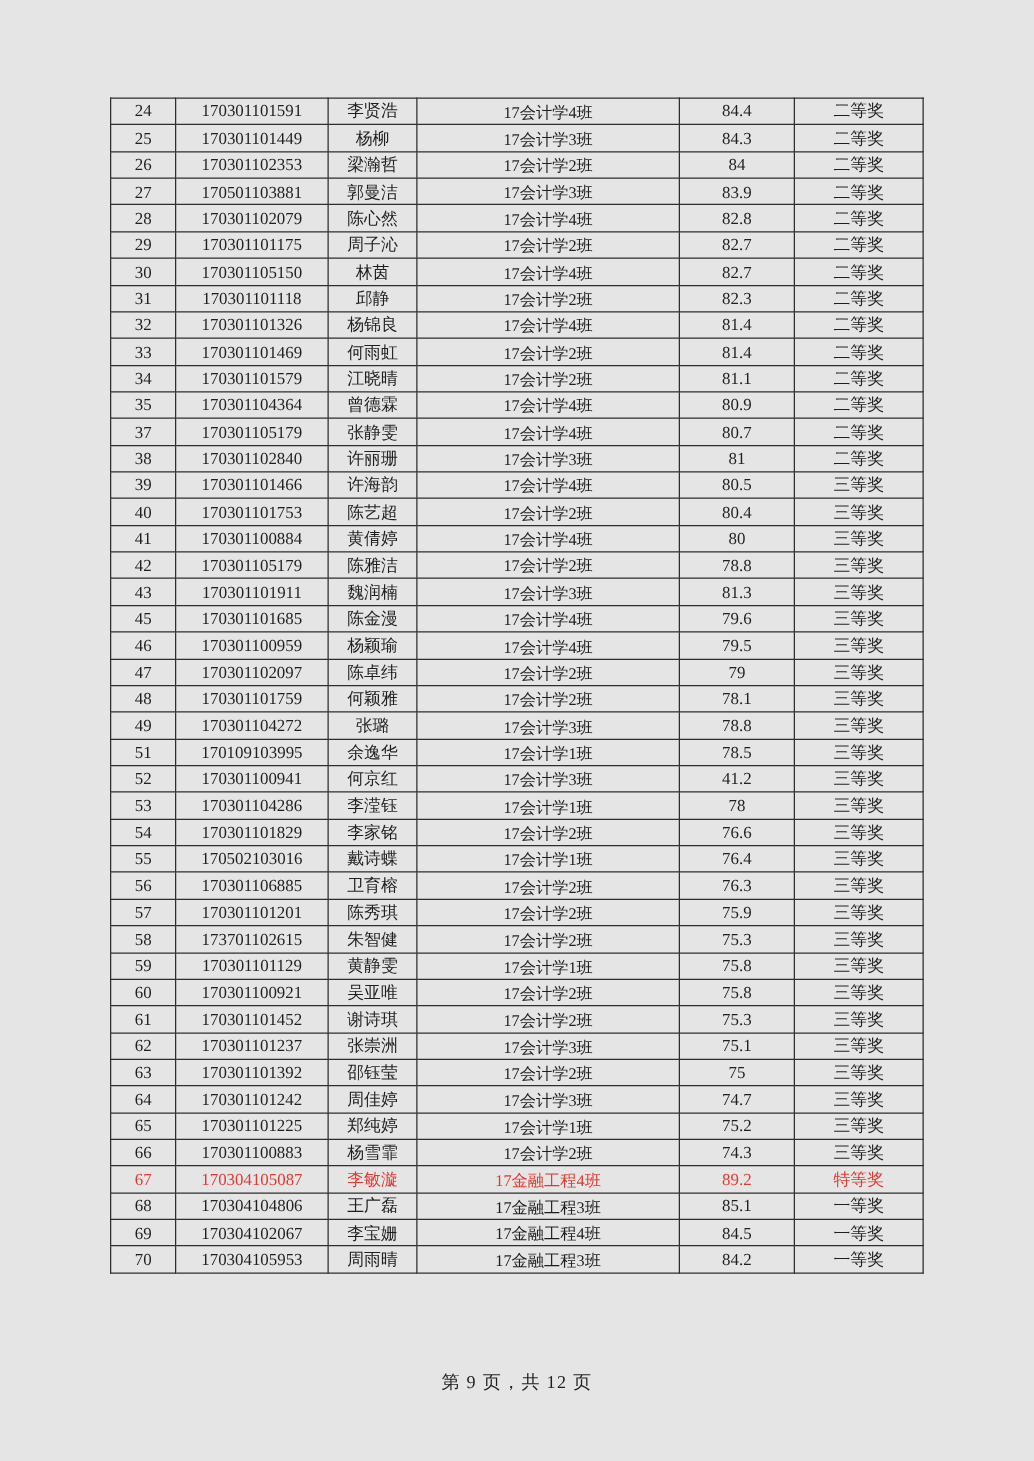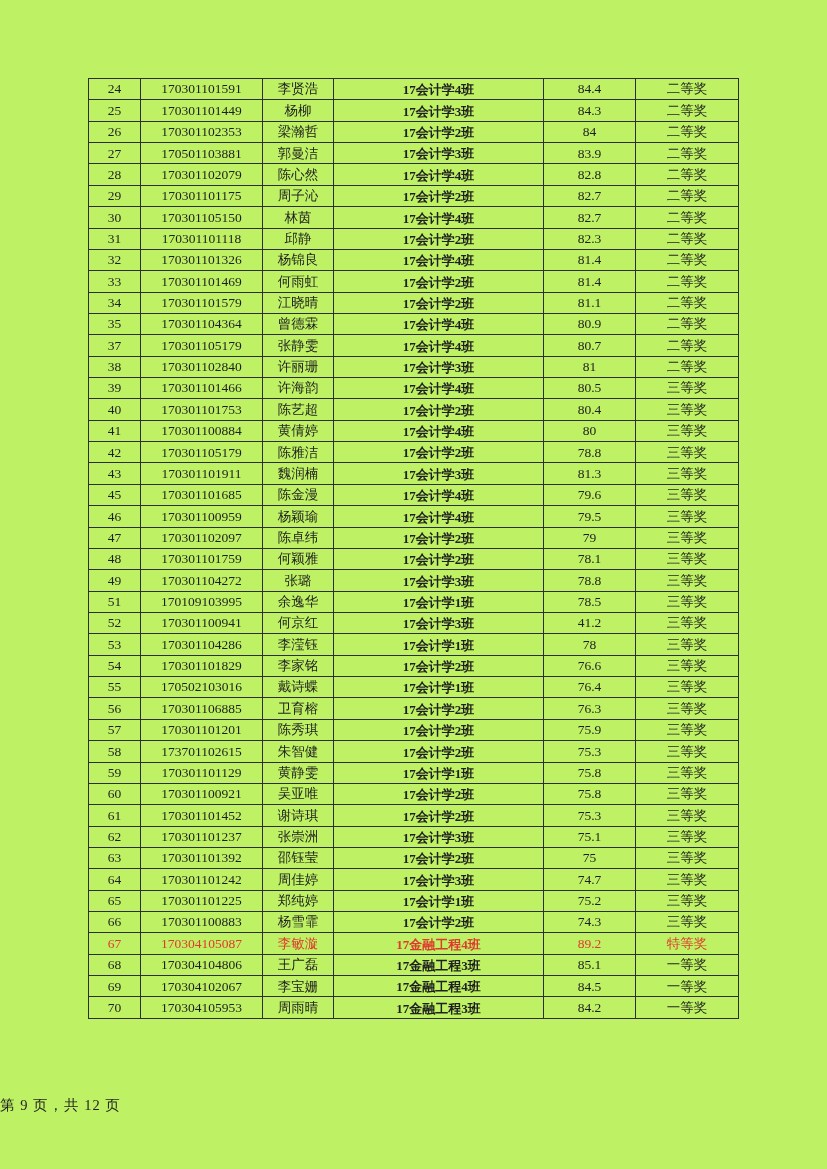--- a/index.html
+++ b/index.html
@@ -10,21 +10,21 @@
   body {
     position: relative;
     width: 827px;
     height: 1169px;
     font-family: "Liberation Serif", "DejaVu Serif", serif;
     color: #1f1f1f;
   }
   .sheet {
     position: absolute;
     inset: 0;
-    background: #bef264;
+    background: #e5e5e5;
   }
   table.grid {
     position: absolute;
     left: 88px;
     top: 78px;
     width: 650px;
     border-collapse: collapse;
     table-layout: fixed;
   }
   table.grid tr {
@@ -38,31 +38,31 @@
     text-align: center;
     vertical-align: middle;
     white-space: nowrap;
     overflow: hidden;
     color: #1f1f1f;
   }
   table.grid td.col-class {
     vertical-align: bottom;
     padding-bottom: 3px;
     font-size: 13px;
-    font-weight: bold;
   }
   table.grid tr.hl td {
     color: var(--hl, #e03a30);
     text-align: center;
   }
   .footer {
     position: absolute;
     top: 1096px;
     left: 0;
     width: 827px;
+    text-align: center;
     font-size: 14.5px;
     color: #1f1f1f;
     letter-spacing: 1px;
   }
 </style>
 </head>
 <body>
 
 <div class="sheet">
 

